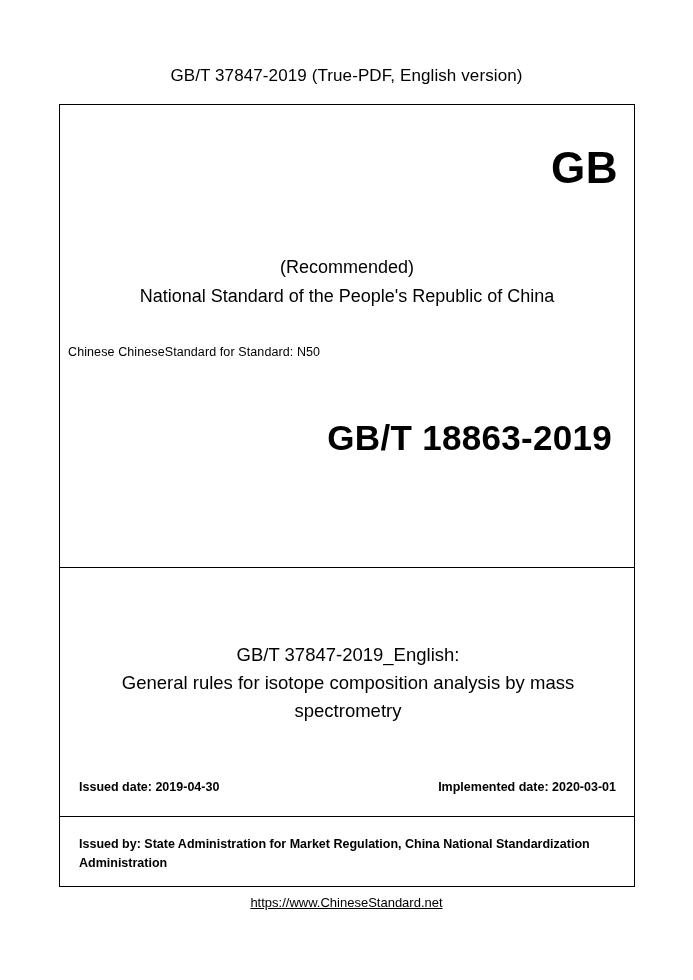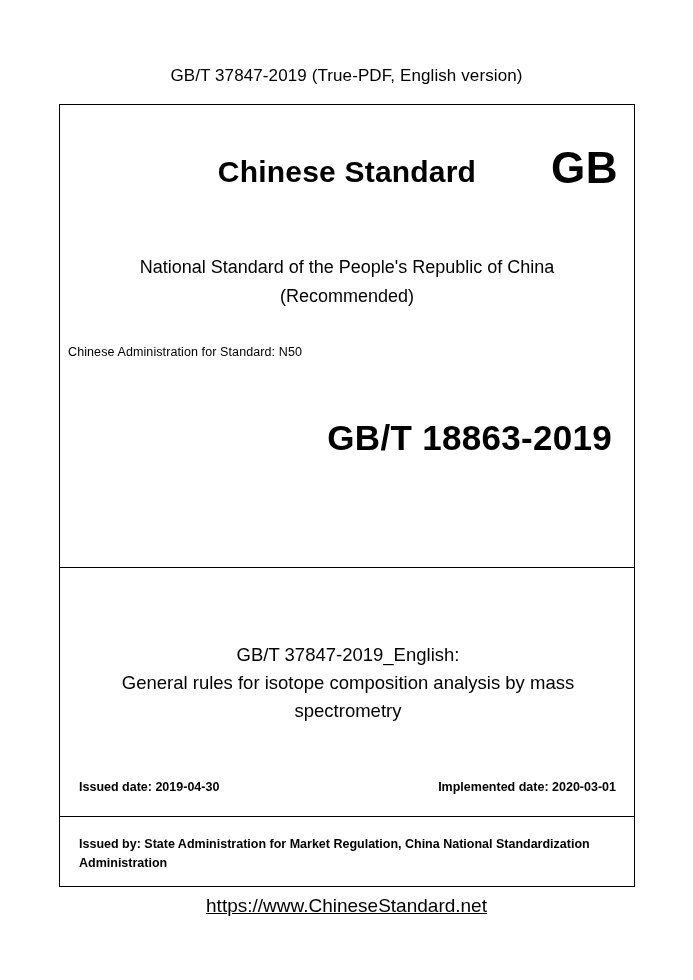--- a/index.html
+++ b/index.html
@@ -148,43 +148,42 @@
     font-size: 12.5px;
     font-weight: bold;
     line-height: 19px;
   }
   .footer-url {
     position: absolute;
     left: 0;
     top: 895px;
     width: 693px;
     text-align: center;
-    font-size: 19px;
+    font-size: 13px;
   }
   .footer-url span {
     text-decoration: underline;
   }
 </style>
 </head>
 <body>
 
 <div class="page">
 
   <div class="header-line">GB/T 37847-2019 (True-PDF, English version)</div>
 
   <div class="doc-frame">
 
     <div class="section-top">
-      <div class="title-main">Chinese Standard</div>
       <div class="gb-logo">GB</div>
       <div class="national-std">
+        <div>(Recommended)</div>
         <div>National Standard of the People's Republic of China</div>
-        <div>(Recommended)</div>
       </div>
-      <div class="classification">Chinese Administration for Standard: N50</div>
+      <div class="classification">Chinese ChineseStandard for Standard: N50</div>
       <div class="std-number">GB/T 18863-2019</div>
     </div>
 
     <div class="section-mid">
       <div class="doc-title">
         <div>GB/T 37847-2019_English:</div>
         <div>General rules for isotope composition analysis by mass spectrometry</div>
       </div>
       <div class="date-row">
         <div class="issued-date">Issued date: 2019-04-30</div>

